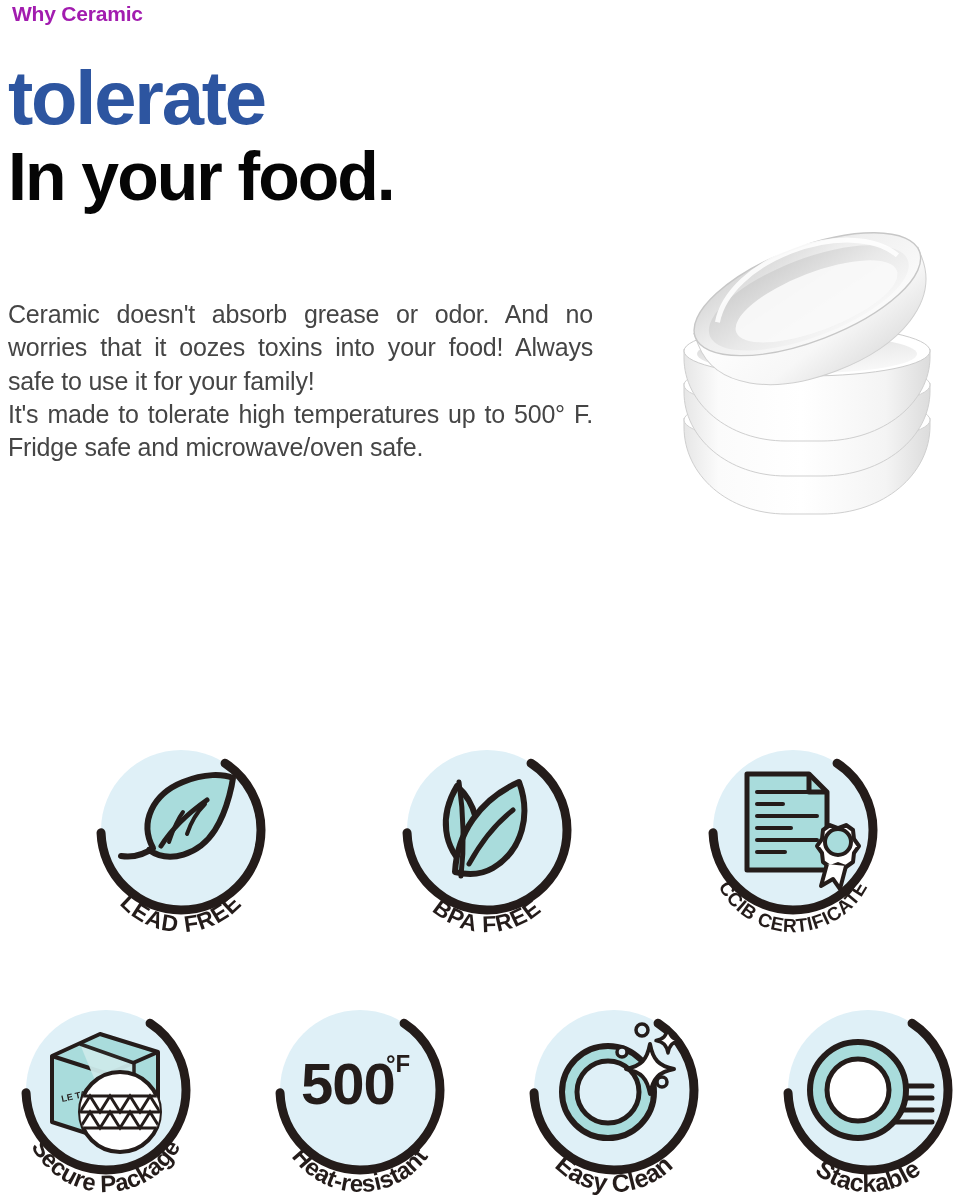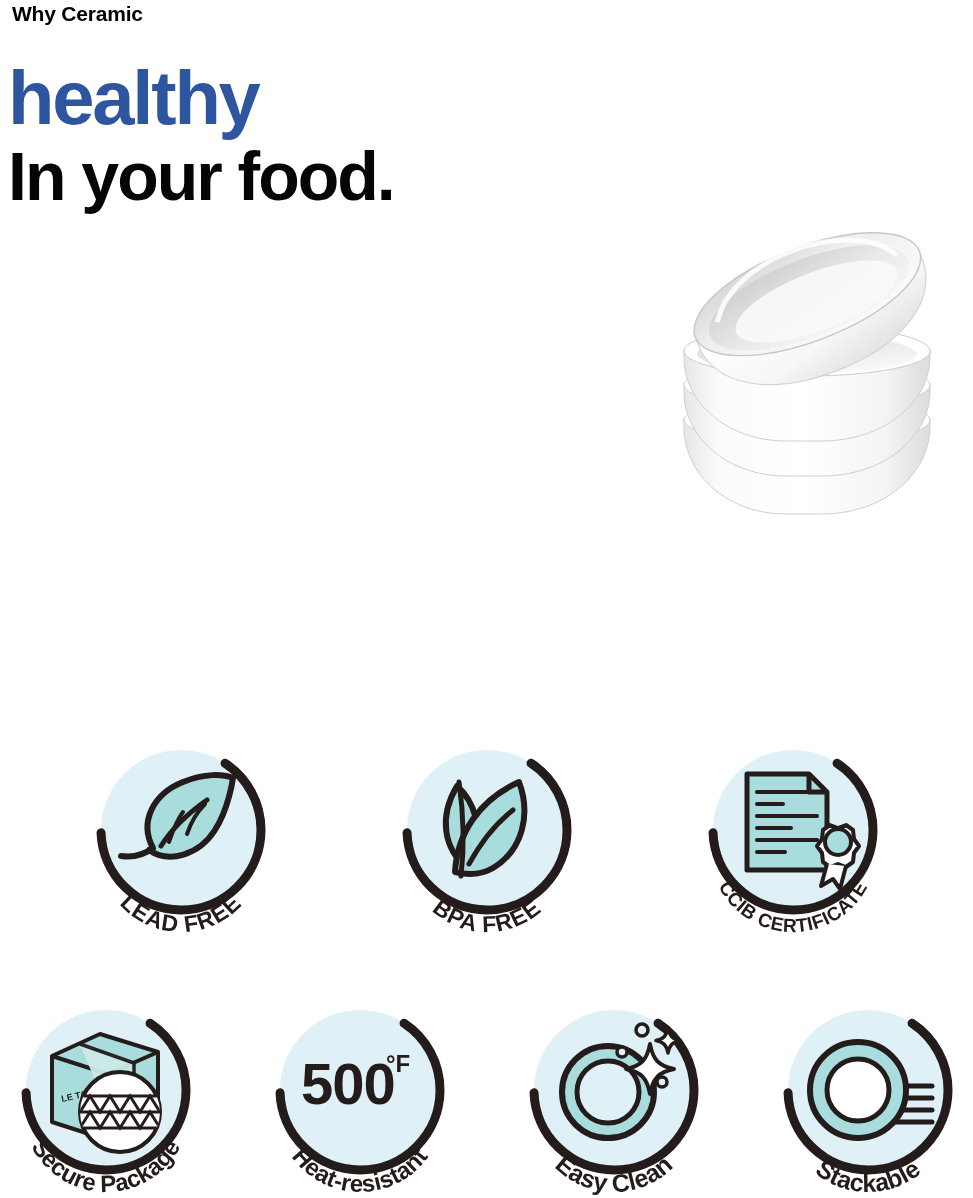--- a/index.html
+++ b/index.html
@@ -19,21 +19,21 @@
     background: #ffffff;
   }
 
   
   .eyebrow {
     position: absolute;
     left: 12px;
     top: 2px;
     font-size: 21px;
     font-weight: 700;
-    color: #000000;
+    color: #a21caf;
     letter-spacing: -0.2px;
     white-space: nowrap;
   }
 
   .headline-wrap {
     position: absolute;
     left: 8px;
     top: 62px;
     width: 620px;
   }
@@ -99,25 +99,27 @@
   .badge svg { display: block; width: 100%; height: 100%; overflow: visible; }
 </style>
 </head>
 <body>
 
 <div id="page">
 
   <div class="eyebrow">Why Ceramic</div>
 
   <div class="headline-wrap">
-    <div class="headline-1">healthy</div>
+    <div class="headline-1">tolerate</div>
     <div class="headline-2">In your food.</div>
   </div>
 
   <div class="body-copy">
+    <p class="last">Ceramic doesn't absorb grease or odor. And no worries that it oozes toxins into your food! Always safe to use it for your family!</p>
+    <p class="last">It's made to tolerate high temperatures up to 500° F. Fridge safe and microwave/oven safe.</p>
   </div>
 
   <div class="product-photo">
     <svg viewBox="0 0 312 300" xmlns="http://www.w3.org/2000/svg">
       <defs>
         <linearGradient id="bowlBodyG" x1="0" y1="0" x2="1" y2="0">
           <stop offset="0%" stop-color="#e6e6e6"></stop>
           <stop offset="14%" stop-color="#fbfbfb"></stop>
           <stop offset="48%" stop-color="#ffffff"></stop>
           <stop offset="82%" stop-color="#f4f4f4"></stop>

